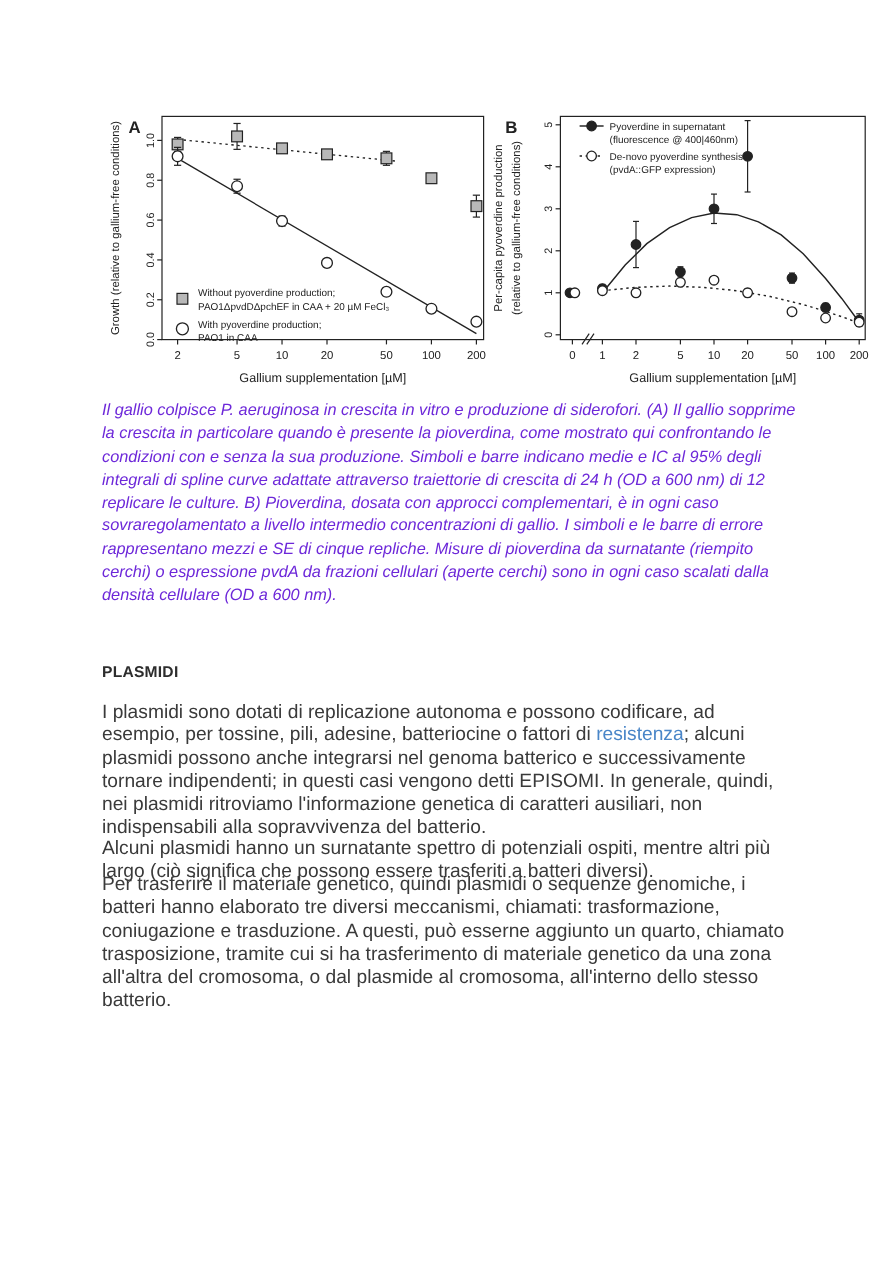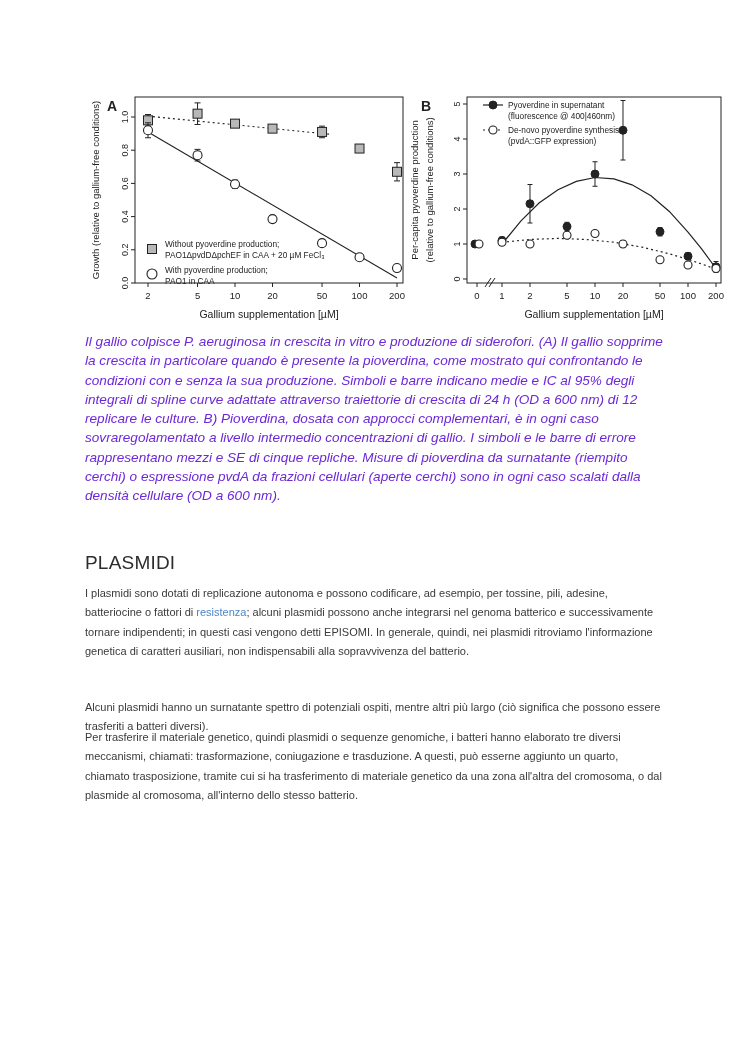--- a/index.html
+++ b/index.html
@@ -4,24 +4,24 @@
 <style>
   *{box-sizing:border-box;}
   body{margin:0;background:#ffffff;}
   #page{position:relative;width:745px;height:1053px;background:#ffffff;
         font-family:"Liberation Sans",sans-serif;overflow:hidden;}
   .figure{position:absolute;left:85px;top:85px;width:650px;height:240px;}
   #svgA{position:absolute;left:0;top:0;}
   #svgB{position:absolute;left:320px;top:0;}
   .caption{position:absolute;left:85px;top:332px;width:578px;
            font-size:13.6px;line-height:19.3px;font-style:italic;color:#6d28d9;}
-  .heading{position:absolute;left:85px;top:552px;margin:0;font-size:19px;
-           font-weight:normal;color:#2d2d2d;letter-spacing:0.2px;}
+  .heading{position:absolute;left:85px;top:552px;margin:0;font-size:13px;
+           font-weight:bold;color:#2d2d2d;letter-spacing:0.2px;}
   .para{position:absolute;left:85px;width:578px;margin:0;
-        font-size:11px;line-height:19.3px;color:#3a3a3a;}
+        font-size:16px;line-height:19.3px;color:#3a3a3a;}
   .p1{top:584px;} .p2{top:698px;} .p3{top:728px;} .p4{top:855px;}
   .link{color:#4a86c8;text-decoration:none;cursor:pointer;}
   svg text{font-family:"Liberation Sans",sans-serif;}
 </style>
 </head>
 <body>
 
 <div id="page">
 
   <div class="figure">

